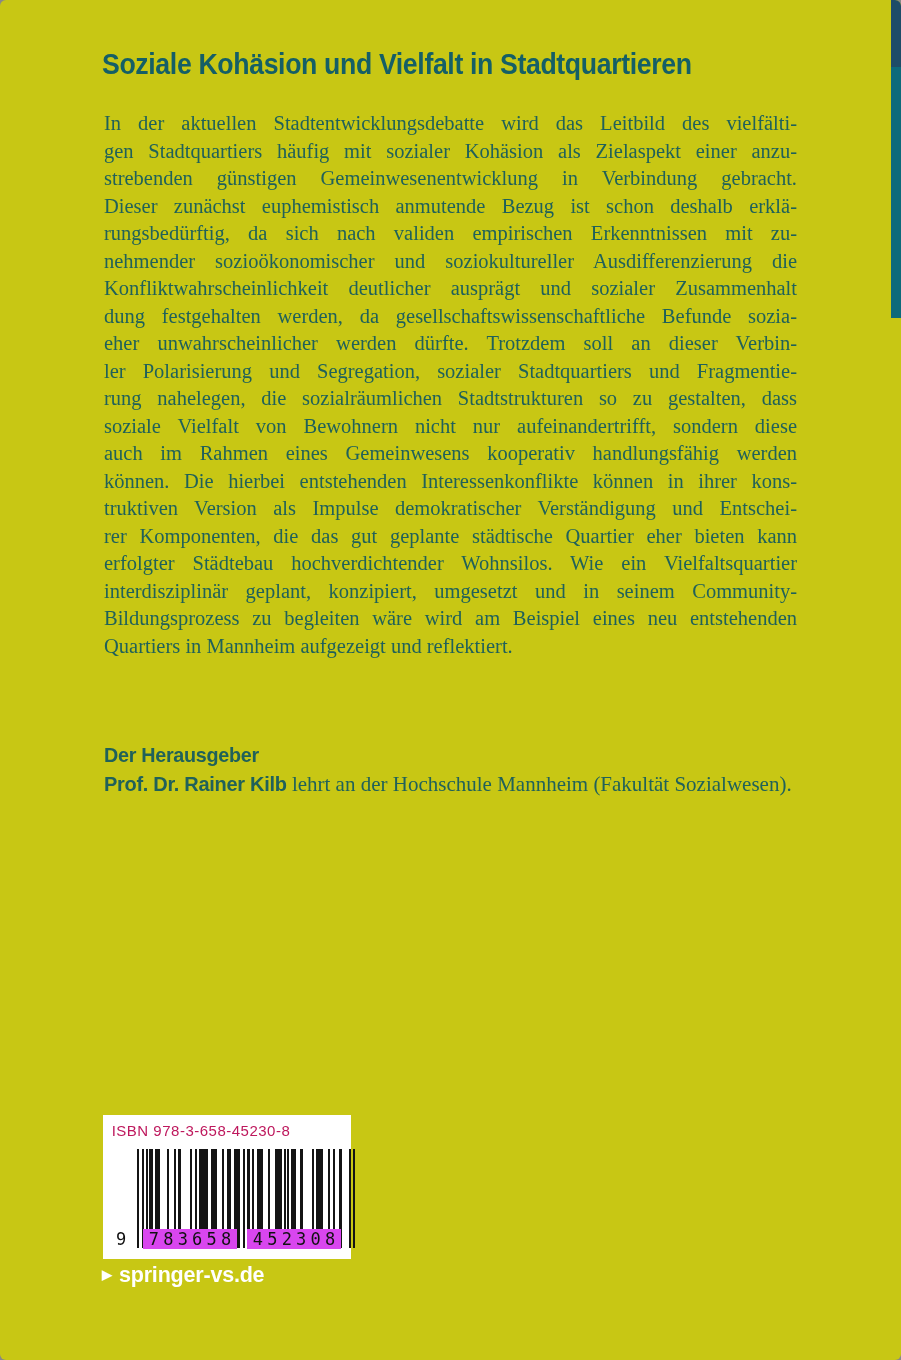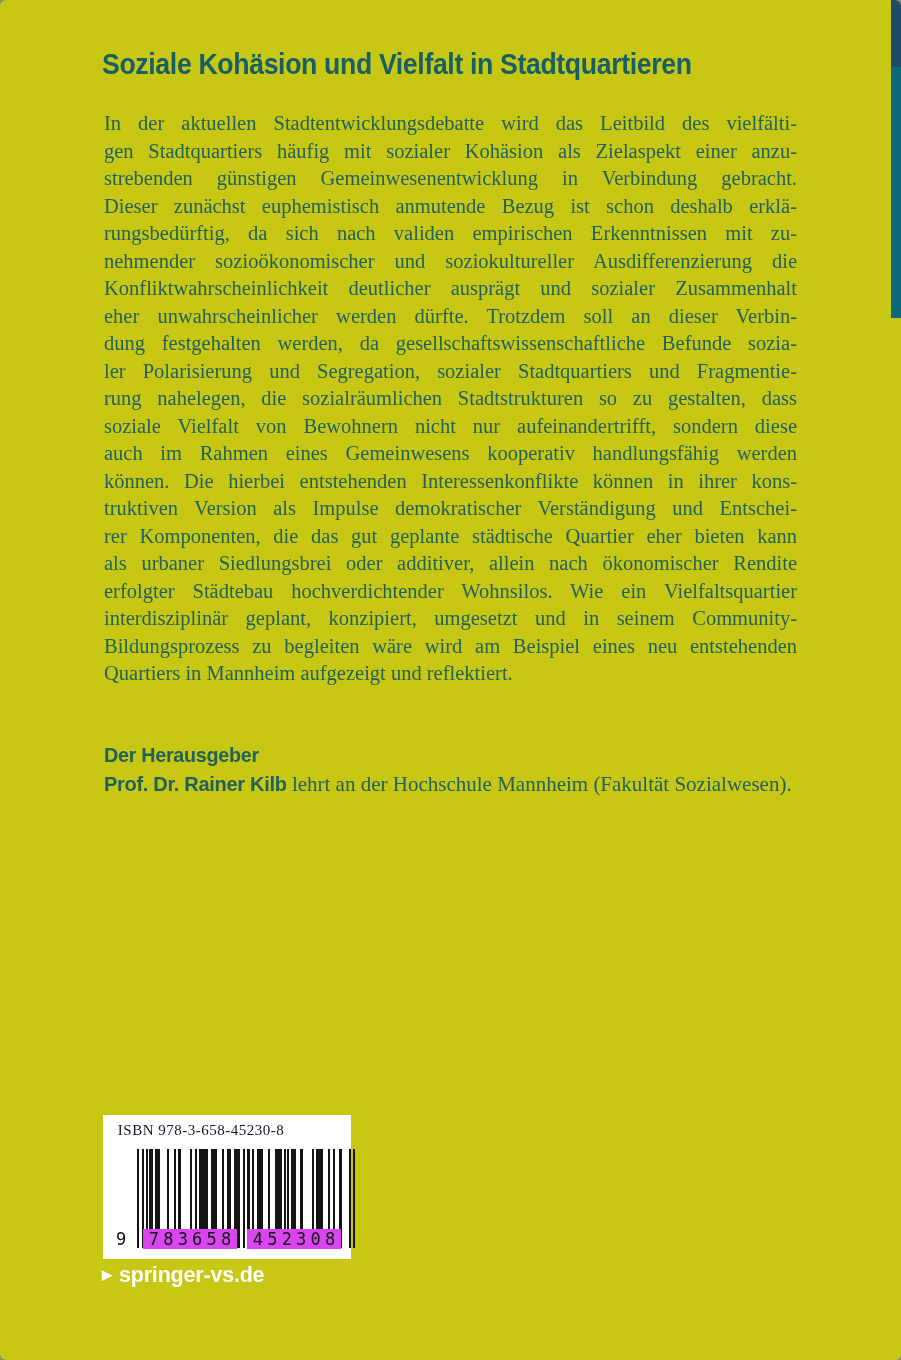--- a/index.html
+++ b/index.html
@@ -38,22 +38,22 @@
     font-family:"Liberation Sans", sans-serif; font-weight:bold;
     font-size:20px; letter-spacing:-0.3px;
   }
 
   .isbn-box {
     position:absolute; left:103px; top:1115px; width:248px; height:144px;
     background:#ffffff;
   }
   .isbn-label {
     position:absolute; left:0; top:7px; width:196px; text-align:center;
-    font-family:Liberation Serif, serif;
-    font-size:15px; letter-spacing:0.5px; color:#0f172a;
+    font-family:Liberation Sans, sans-serif;
+    font-size:15px; letter-spacing:0.5px; color:#be185d;
   }
   .bars { position:absolute; left:34px; top:34px; width:210px; height:99px; }
   .bar { position:absolute; top:0; width:2.3px; height:99px; background:#141414; }
   .digit-strip {
     position:absolute; bottom:-1px; height:20px; line-height:21px;
     background:#d946ef; color:#111; text-align:center;
     font-family:"DejaVu Sans Mono", "Liberation Mono", monospace;
     font-size:17px; letter-spacing:4.2px; text-indent:4.2px;
   }
   .strip-1 { left:6px;  width:94px; }
@@ -83,30 +83,29 @@
   <div class="title" style="color: rgb(21, 95, 102);">Soziale Kohäsion und Vielfalt in Stadtquartieren</div>
 
   <div class="blurb">
       <div class="blurb-line">In der aktuellen Stadtentwicklungsdebatte wird das Leitbild des vielfälti-</div>
       <div class="blurb-line">gen Stadtquartiers häufig mit sozialer Kohäsion als Zielaspekt einer anzu-</div>
       <div class="blurb-line">strebenden günstigen Gemeinwesenentwicklung in Verbindung gebracht.</div>
       <div class="blurb-line">Dieser zunächst euphemistisch anmutende Bezug ist schon deshalb erklä-</div>
       <div class="blurb-line">rungsbedürftig, da sich nach validen empirischen Erkenntnissen mit zu-</div>
       <div class="blurb-line">nehmender sozioökonomischer und soziokultureller Ausdifferenzierung die</div>
       <div class="blurb-line">Konfliktwahrscheinlichkeit deutlicher ausprägt und sozialer Zusammenhalt</div>
+      <div class="blurb-line">dung festgehalten werden, da gesellschaftswissenschaftliche Befunde sozia-</div>
       <div class="blurb-line">eher unwahrscheinlicher werden dürfte. Trotzdem soll an dieser Verbin-</div>
-      <div class="blurb-line">dung festgehalten werden, da gesellschaftswissenschaftliche Befunde sozia-</div>
       <div class="blurb-line">ler Polarisierung und Segregation, sozialer Stadtquartiers und Fragmentie-</div>
       <div class="blurb-line">rung nahelegen, die sozialräumlichen Stadtstrukturen so zu gestalten, dass</div>
       <div class="blurb-line">soziale Vielfalt von Bewohnern nicht nur aufeinandertrifft, sondern diese</div>
       <div class="blurb-line">auch im Rahmen eines Gemeinwesens kooperativ handlungsfähig werden</div>
       <div class="blurb-line">können. Die hierbei entstehenden Interessenkonflikte können in ihrer kons-</div>
       <div class="blurb-line">truktiven Version als Impulse demokratischer Verständigung und Entschei-</div>
       <div class="blurb-line">rer Komponenten, die das gut geplante städtische Quartier eher bieten kann</div>
-      <div class="blurb-line">als urbaner Siedlungsbrei oder additiver, allein nach ökonomischer Rendite</div>
       <div class="blurb-line">erfolgter Städtebau hochverdichtender Wohnsilos. Wie ein Vielfaltsquartier</div>
       <div class="blurb-line">interdisziplinär geplant, konzipiert, umgesetzt und in seinem Community-</div>
       <div class="blurb-line">Bildungsprozess zu begleiten wäre wird am Beispiel eines neu entstehenden</div>
       <div class="blurb-line">Quartiers in Mannheim aufgezeigt und reflektiert.</div>
     </div>
 
   <div class="editor">
     <div class="editor-heading">Der Herausgeber</div>
     <div class="editor-line"><span class="editor-name">Prof. Dr. Rainer Kilb</span><span> lehrt an der Hochschule Mannheim (Fakultät Sozialwesen).</span></div>
   </div>

